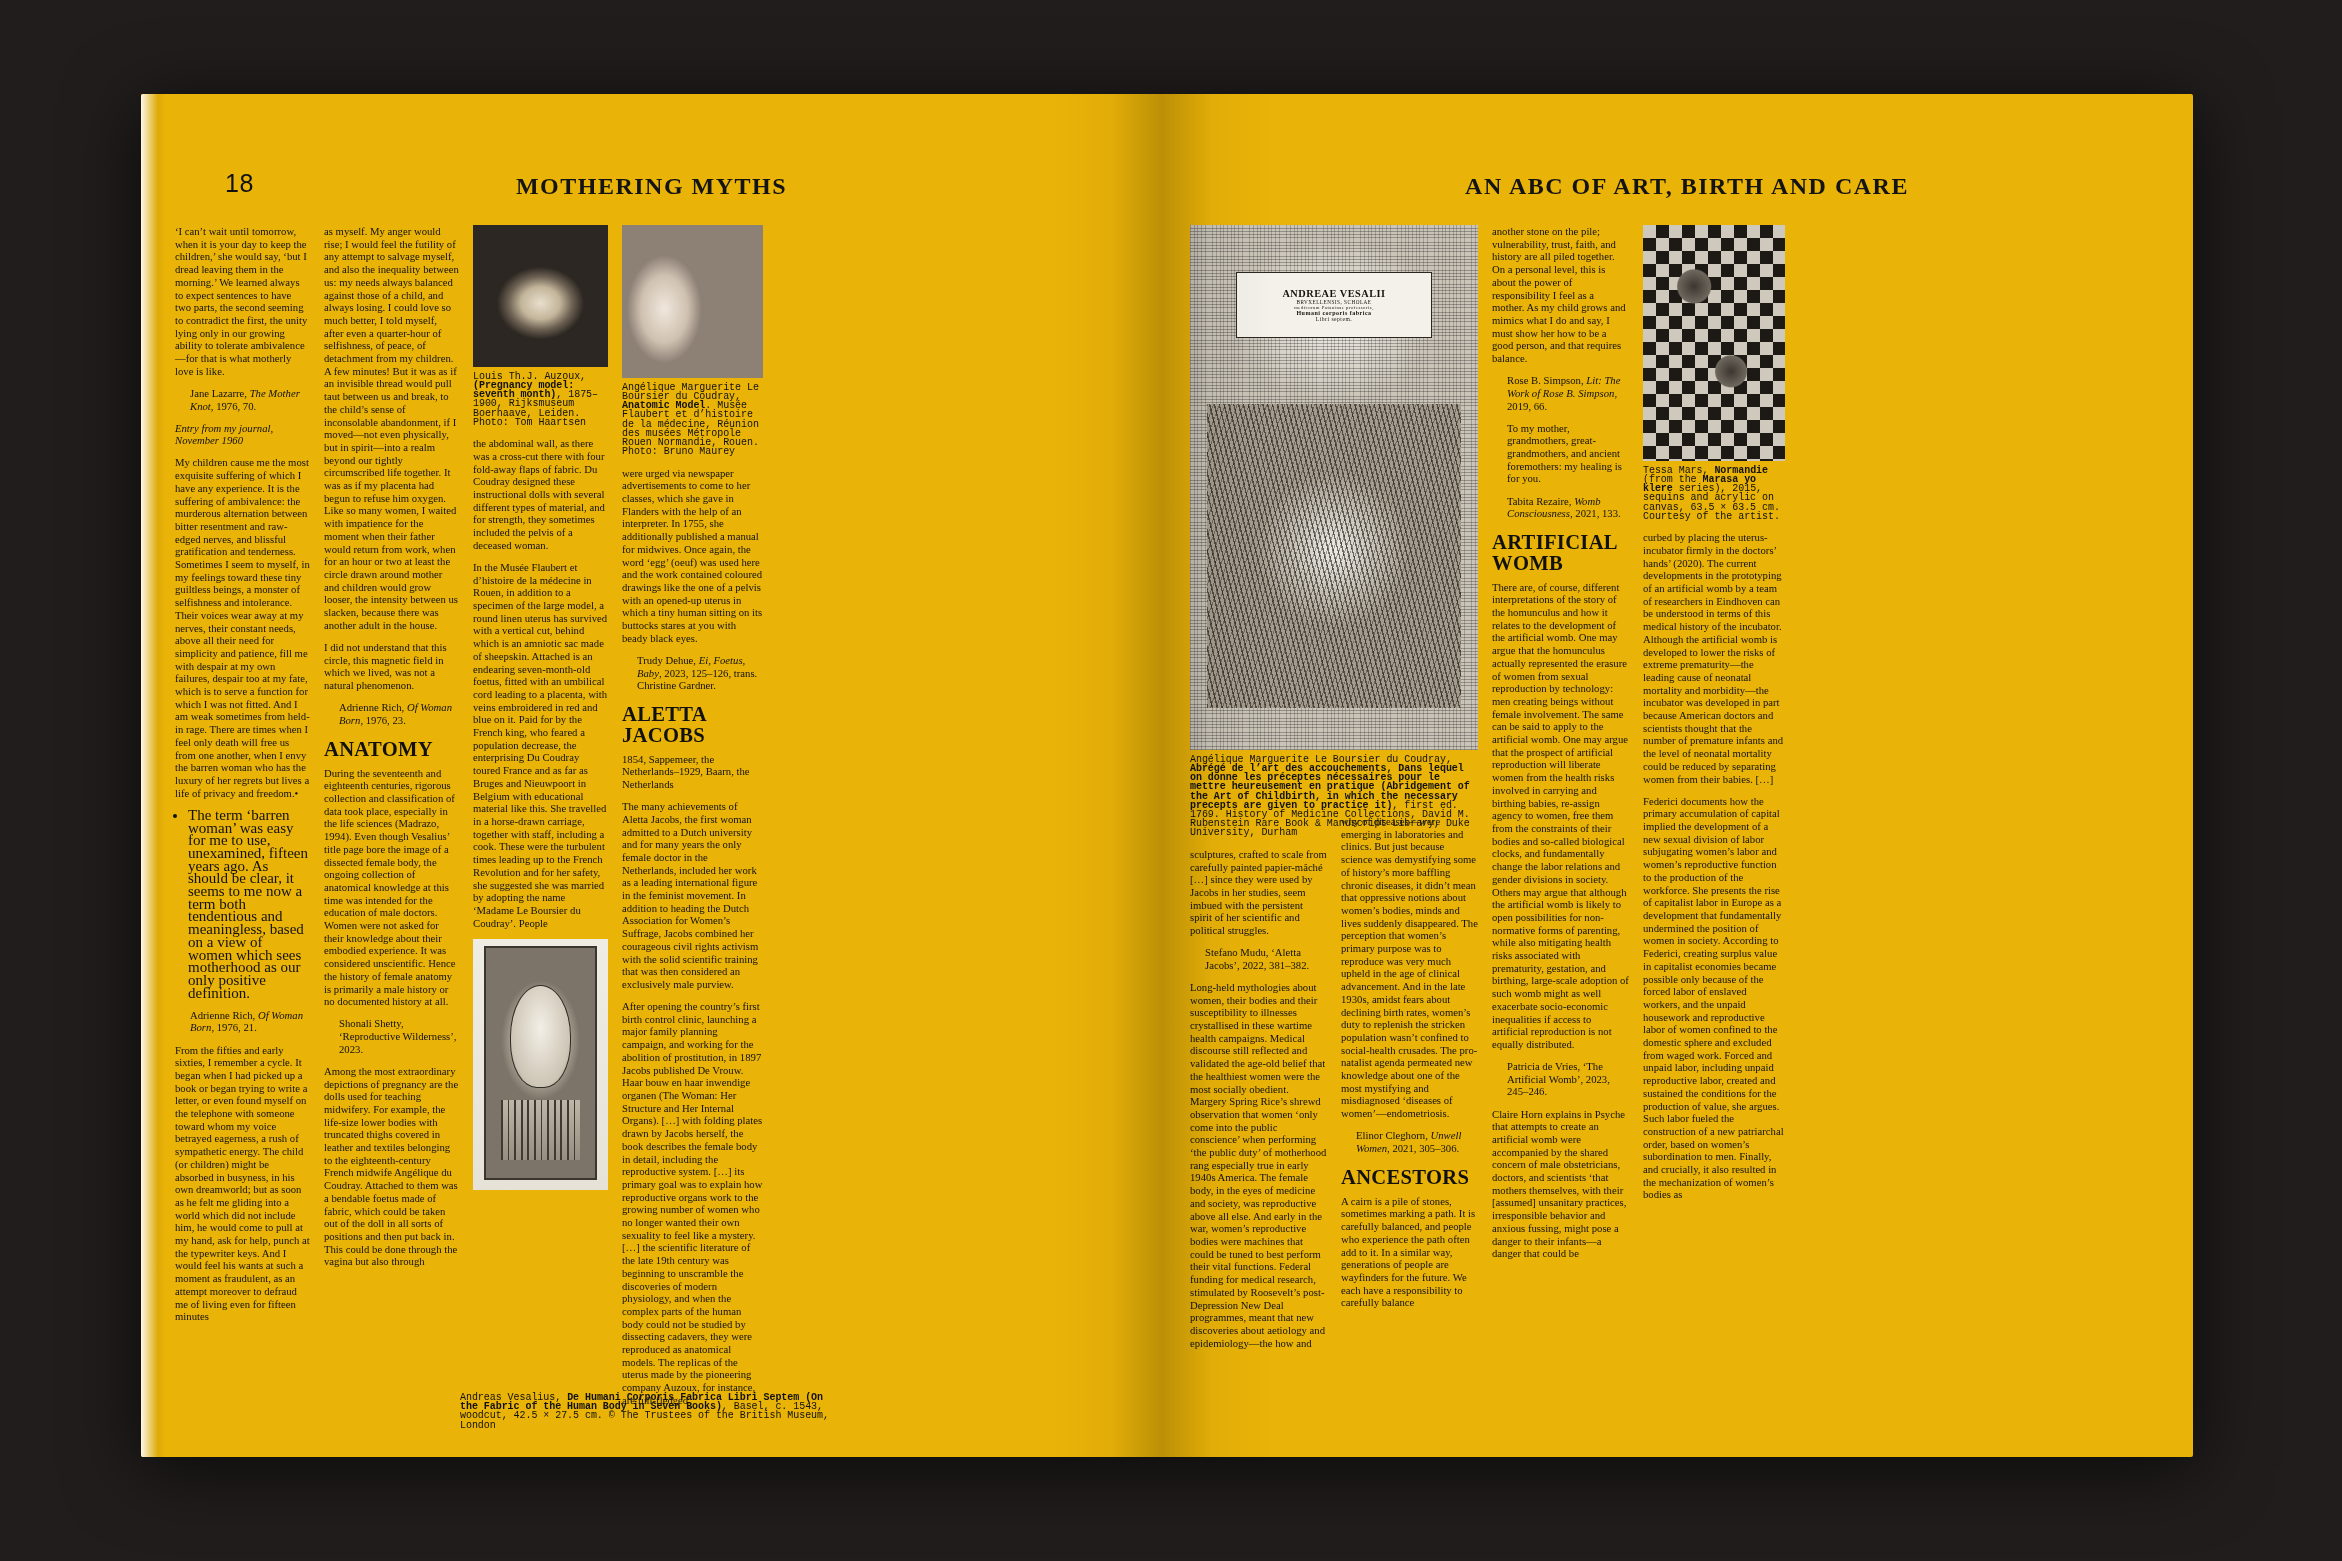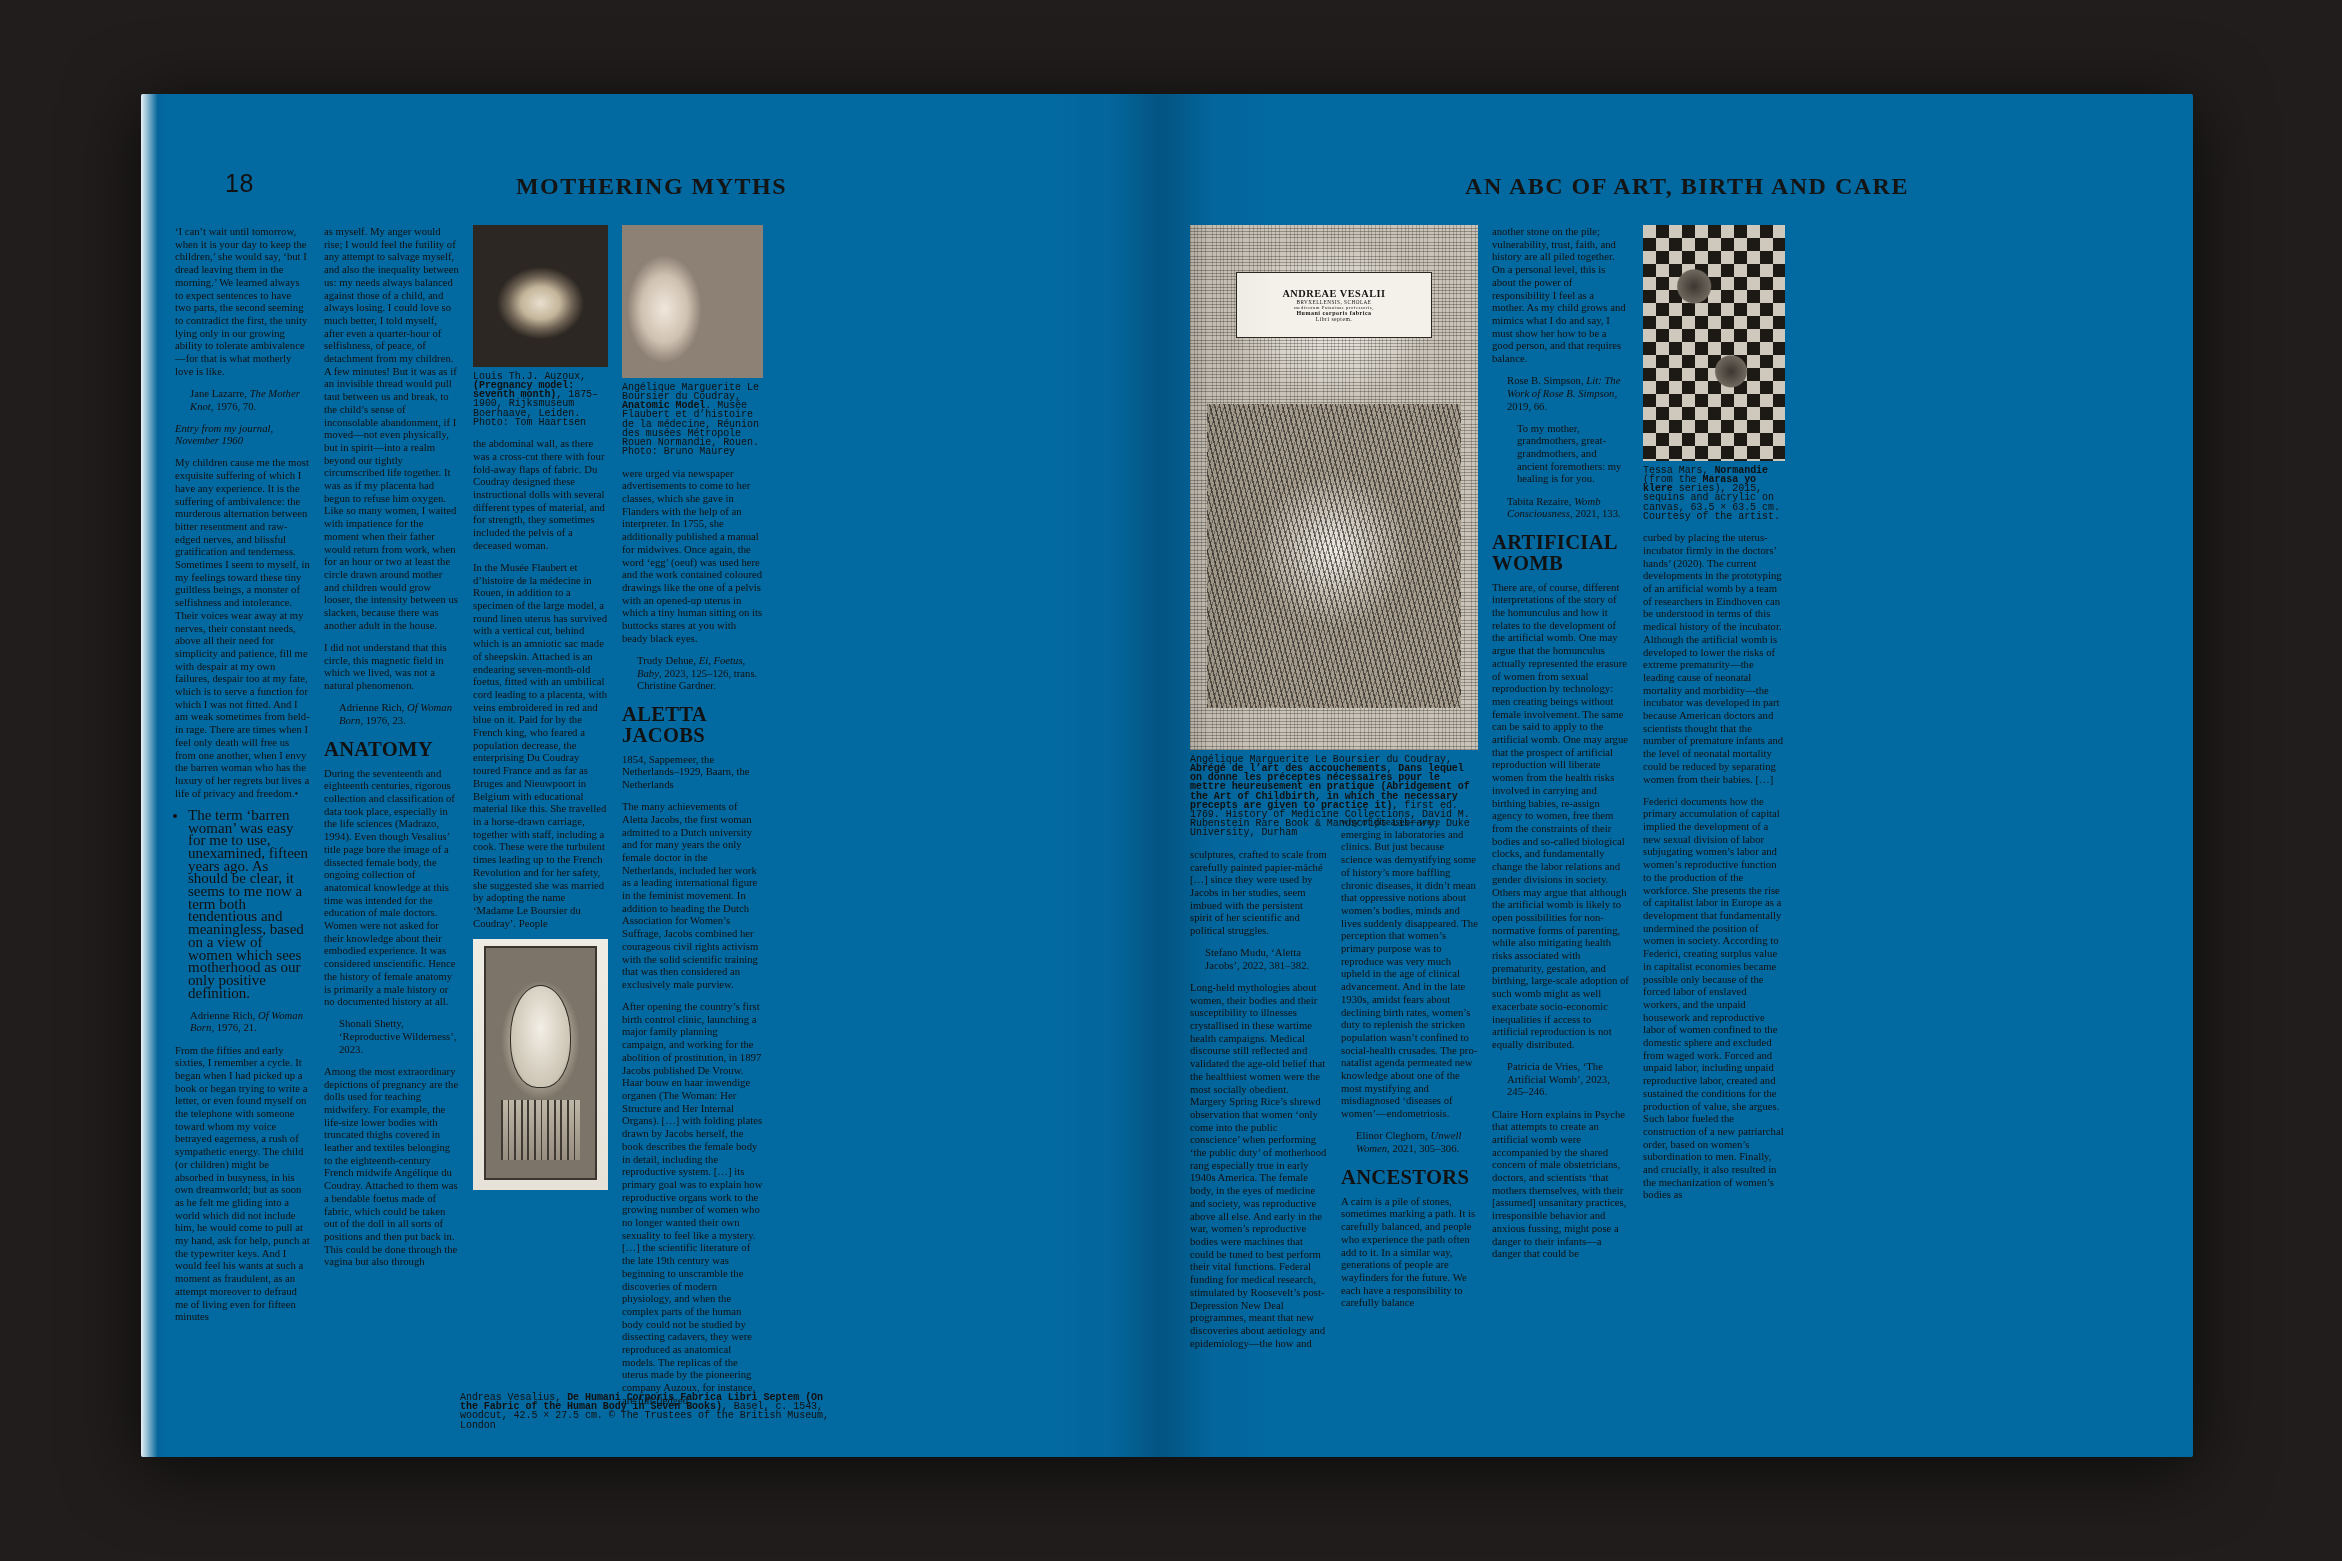--- a/index.html
+++ b/index.html
@@ -18,21 +18,21 @@
   
   #book {
     position: absolute;
     left: 141px; top: 94px;
     width: 2052px; height: 1363px;
     display: flex;
     filter: drop-shadow(0 11.2px 37px rgba(0,0,0,.65));
   }
   .page {
     position: relative;
-    background: #0369a1;
+    background: #eab308;
     height: 100%;
     overflow: hidden;
   }
   .page.left  { width: 1021px; border-radius: 1.9px 0 0 1.9px; }
   .page.right { width: 1031px; border-radius: 0 1.9px 1.9px 0; }
 
   
   .page.left::after, .page.right::after {
     content:""; position:absolute; top:0; bottom:0; width:112px; pointer-events:none;
   }
@@ -308,21 +308,21 @@
           <div style="height:590px"></div>
           <p class="body">why of diseases—were emerging in laboratories and clinics. But just because science was demystifying some of history’s more baffling chronic diseases, it didn’t mean that oppressive notions about women’s bodies, minds and lives suddenly disappeared. The perception that women’s primary purpose was to reproduce was very much upheld in the age of clinical advancement. And in the late 1930s, amidst fears about declining birth rates, women’s duty to replenish the stricken population wasn’t confined to social-health crusades. The pro-natalist agenda permeated new knowledge about one of the most mystifying and misdiagnosed ‘diseases of women’—endometriosis.</p>
           <p class="attrib">Elinor Cleghorn, <i>Unwell Women</i>, 2021, 305–306.</p>
           <h2 class="sect">ANCESTORS</h2>
           <p class="body">A cairn is a pile of stones, sometimes marking a path. It is carefully balanced, and people who experience the path often add to it. In a similar way, generations of people are wayfinders for the future. We each have a responsibility to carefully balance</p>
         </div>
 
         <div class="col c3">
           <p class="body">another stone on the pile; vulnerability, trust, faith, and history are all piled together. On a personal level, this is about the power of responsibility I feel as a mother. As my child grows and mimics what I do and say, I must show her how to be a good person, and that requires balance.</p>
           <p class="attrib">Rose B. Simpson, <i>Lit: The Work of Rose B. Simpson</i>, 2019, 66.</p>
-          <p class="body" style="margin-left:25px">To my mother, grandmothers, great-grandmothers, and ancient foremothers: my healing is for you.</p>
+          <p class="body" style="margin-left:15px">To my mother, grandmothers, great-grandmothers, and ancient foremothers: my healing is for you.</p>
           <p class="attrib">Tabita Rezaire, <i>Womb Consciousness</i>, 2021, 133.</p>
           <h2 class="sect">ARTIFICIAL WOMB</h2>
           <p class="body">There are, of course, different interpretations of the story of the homunculus and how it relates to the development of the artificial womb. One may argue that the homunculus actually represented the erasure of women from sexual reproduction by technology: men creating beings without female involvement. The same can be said to apply to the artificial womb. One may argue that the prospect of artificial reproduction will liberate women from the health risks involved in carrying and birthing babies, re-assign agency to women, free them from the constraints of their bodies and so-called biological clocks, and fundamentally change the labor relations and gender divisions in society. Others may argue that although the artificial womb is likely to open possibilities for non-normative forms of parenting, while also mitigating health risks associated with prematurity, gestation, and birthing, large-scale adoption of such womb might as well exacerbate socio-economic inequalities if access to artificial reproduction is not equally distributed.</p>
           <p class="attrib">Patricia de Vries, ‘The Artificial Womb’, 2023, 245–246.</p>
           <p class="body">Claire Horn explains in Psyche that attempts to create an artificial womb were accompanied by the shared concern of male obstetricians, doctors, and scientists ‘that mothers themselves, with their [assumed] unsanitary practices, irresponsible behavior and anxious fussing, might pose a danger to their infants—a danger that could be</p>
         </div>
 
         <div class="col c4">
           <div class="fig">
             <div class="ph ph-tessa"></div>

